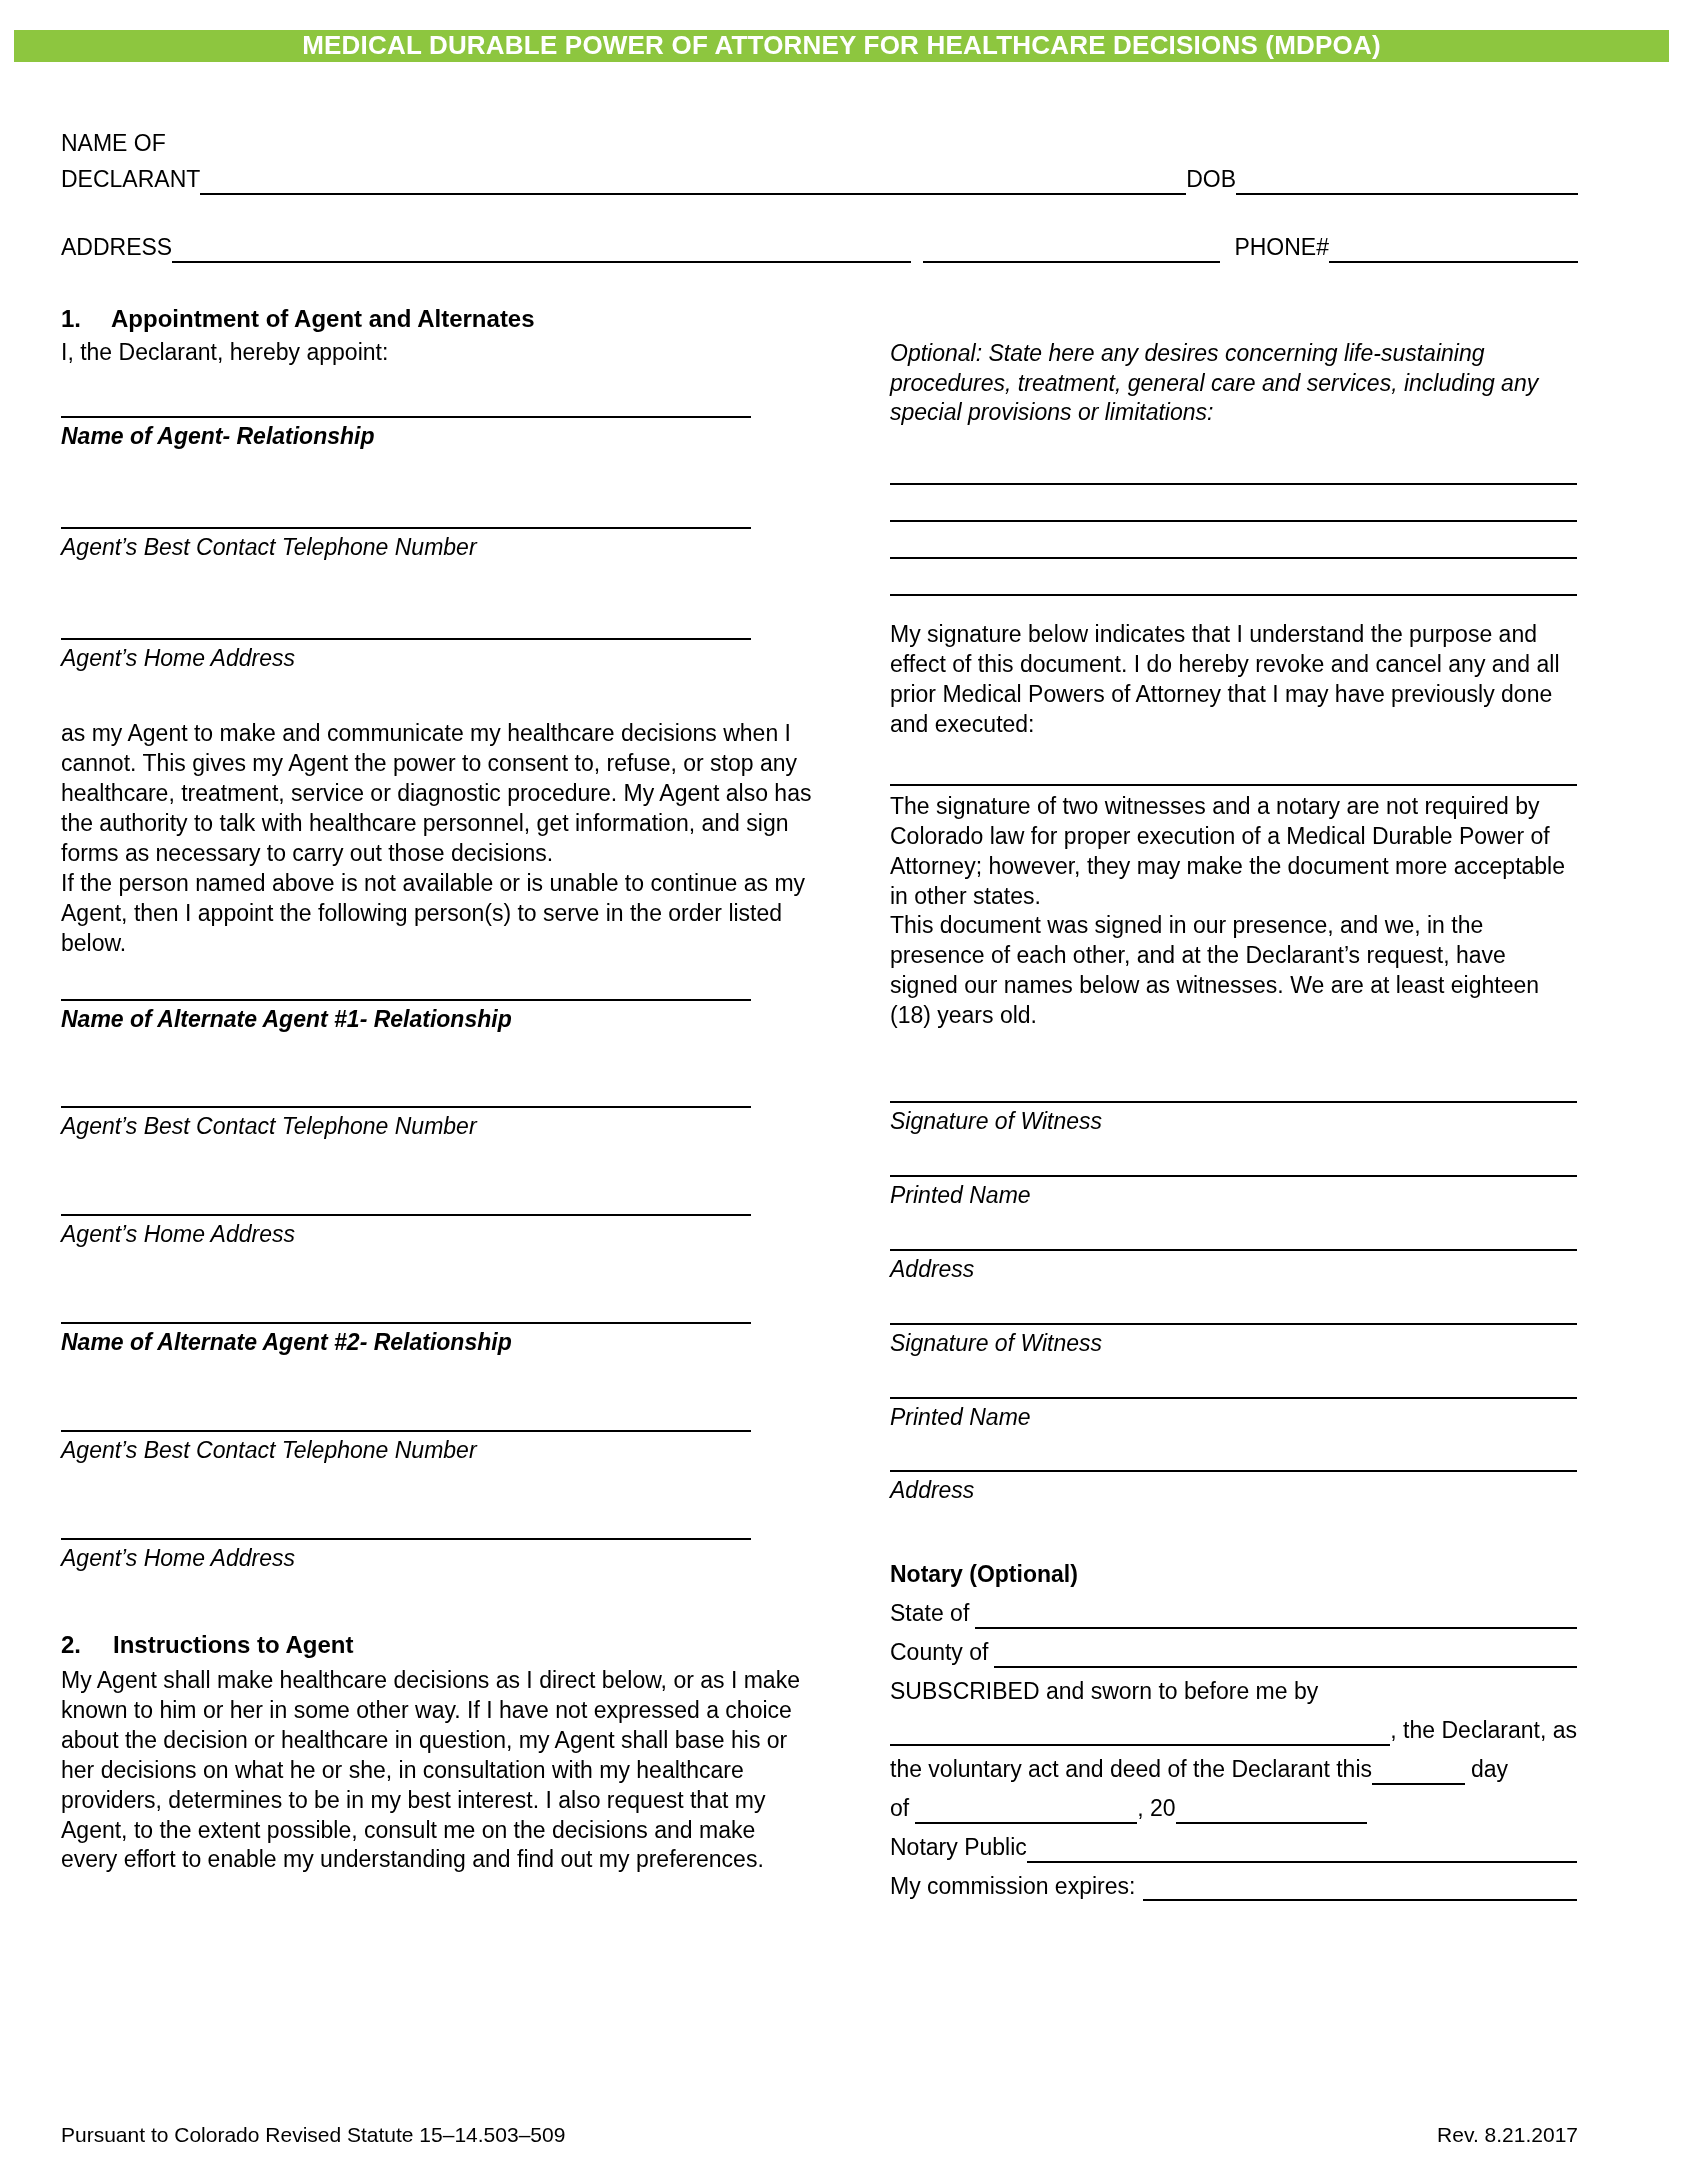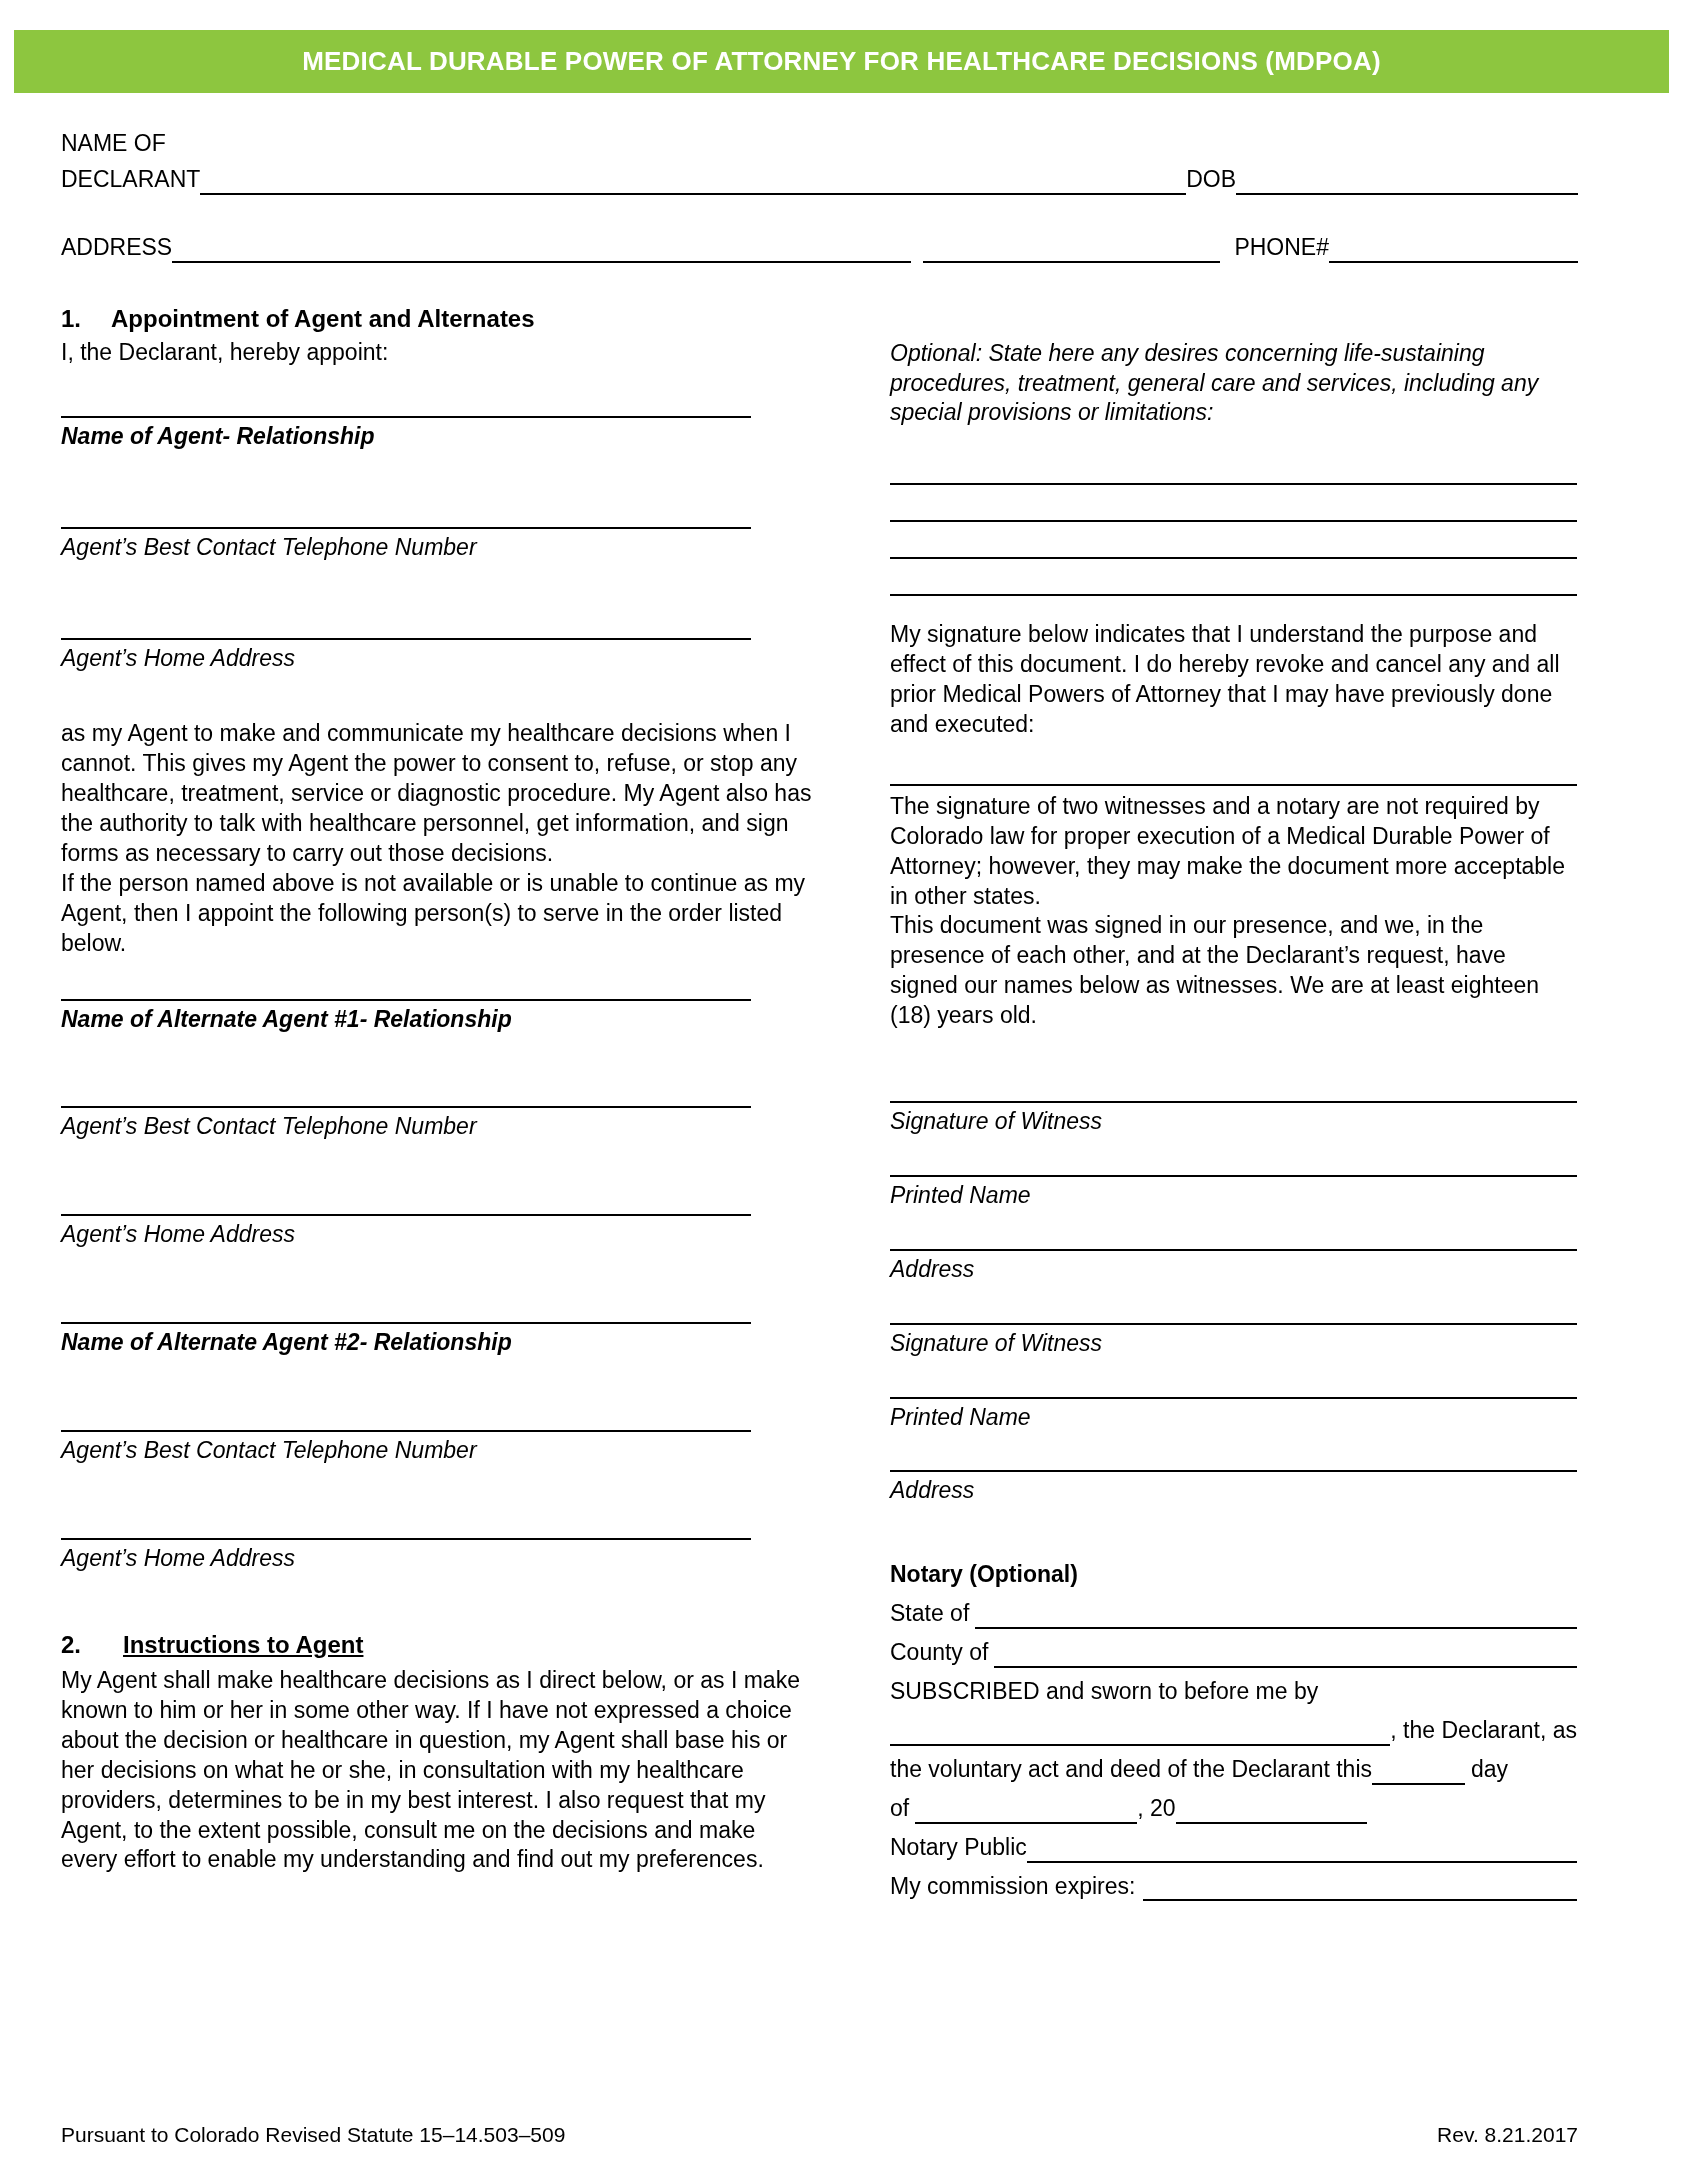--- a/index.html
+++ b/index.html
@@ -4,40 +4,40 @@
 <style>
   * { box-sizing: border-box; margin: 0; padding: 0; }
   html, body { background: #ffffff; }
   .page {
     width: 1683px; height: 2178px; background: #ffffff; position: relative;
     overflow: hidden; color: #000;
     font-family: "Liberation Sans", "DejaVu Sans", sans-serif;
     font-size: 23px; line-height: 1.3;
   }
   .header-bar {
-    position: absolute; top: 30px; left: 14px; width: 1655px; height: 63px;
+    position: absolute; top: 30px; left: 14px; width: 1655px; height: 32px;
     background: #8dc63f; display: flex; align-items: center; justify-content: center;
   }
   .header-title { color: #fff; font-weight: 700; font-size: 26px; letter-spacing: 0.2px; }
   .content { position: absolute; top: 117px; left: 61px; width: 1517px; }
 
   .decl-top { margin-top: 12px; }
   .frow { display: flex; align-items: stretch; }
   .name-row { margin-top: 6px; }
   .addr-row { margin-top: 38px; }
   .uline { border-bottom: 2px solid #000; }
   .grow { flex: 1 1 auto; }
 
   .columns { display: flex; margin-top: 40px; }
   .col-left { width: 752px; }
   .col-right { width: 687px; margin-left: 77px; }
 
   .sec-h { font-weight: 700; font-size: 24px; }
   .s1gap { margin-left: 30px; }
-  .s2gap { margin-left: 42px; text-decoration: underline; }
+  .s2gap { margin-left: 32px; }
   .s3gap { margin-left: 18px; }
   .intro { margin-top: 4px; }
 
   .fgroup .fline { height: 26px; width: 690px; border-bottom: 2px solid #000; }
   .fgroup.wcol .fline { width: 100%; height: 22px; }
   .flabel { margin-top: 4px; }
 
   .i { font-style: italic; }
   .bi { font-style: italic; font-weight: 700; }
   .b { font-weight: 700; }  .mt6 { margin-top: 6px; }   .mt16 { margin-top: 16px; }

